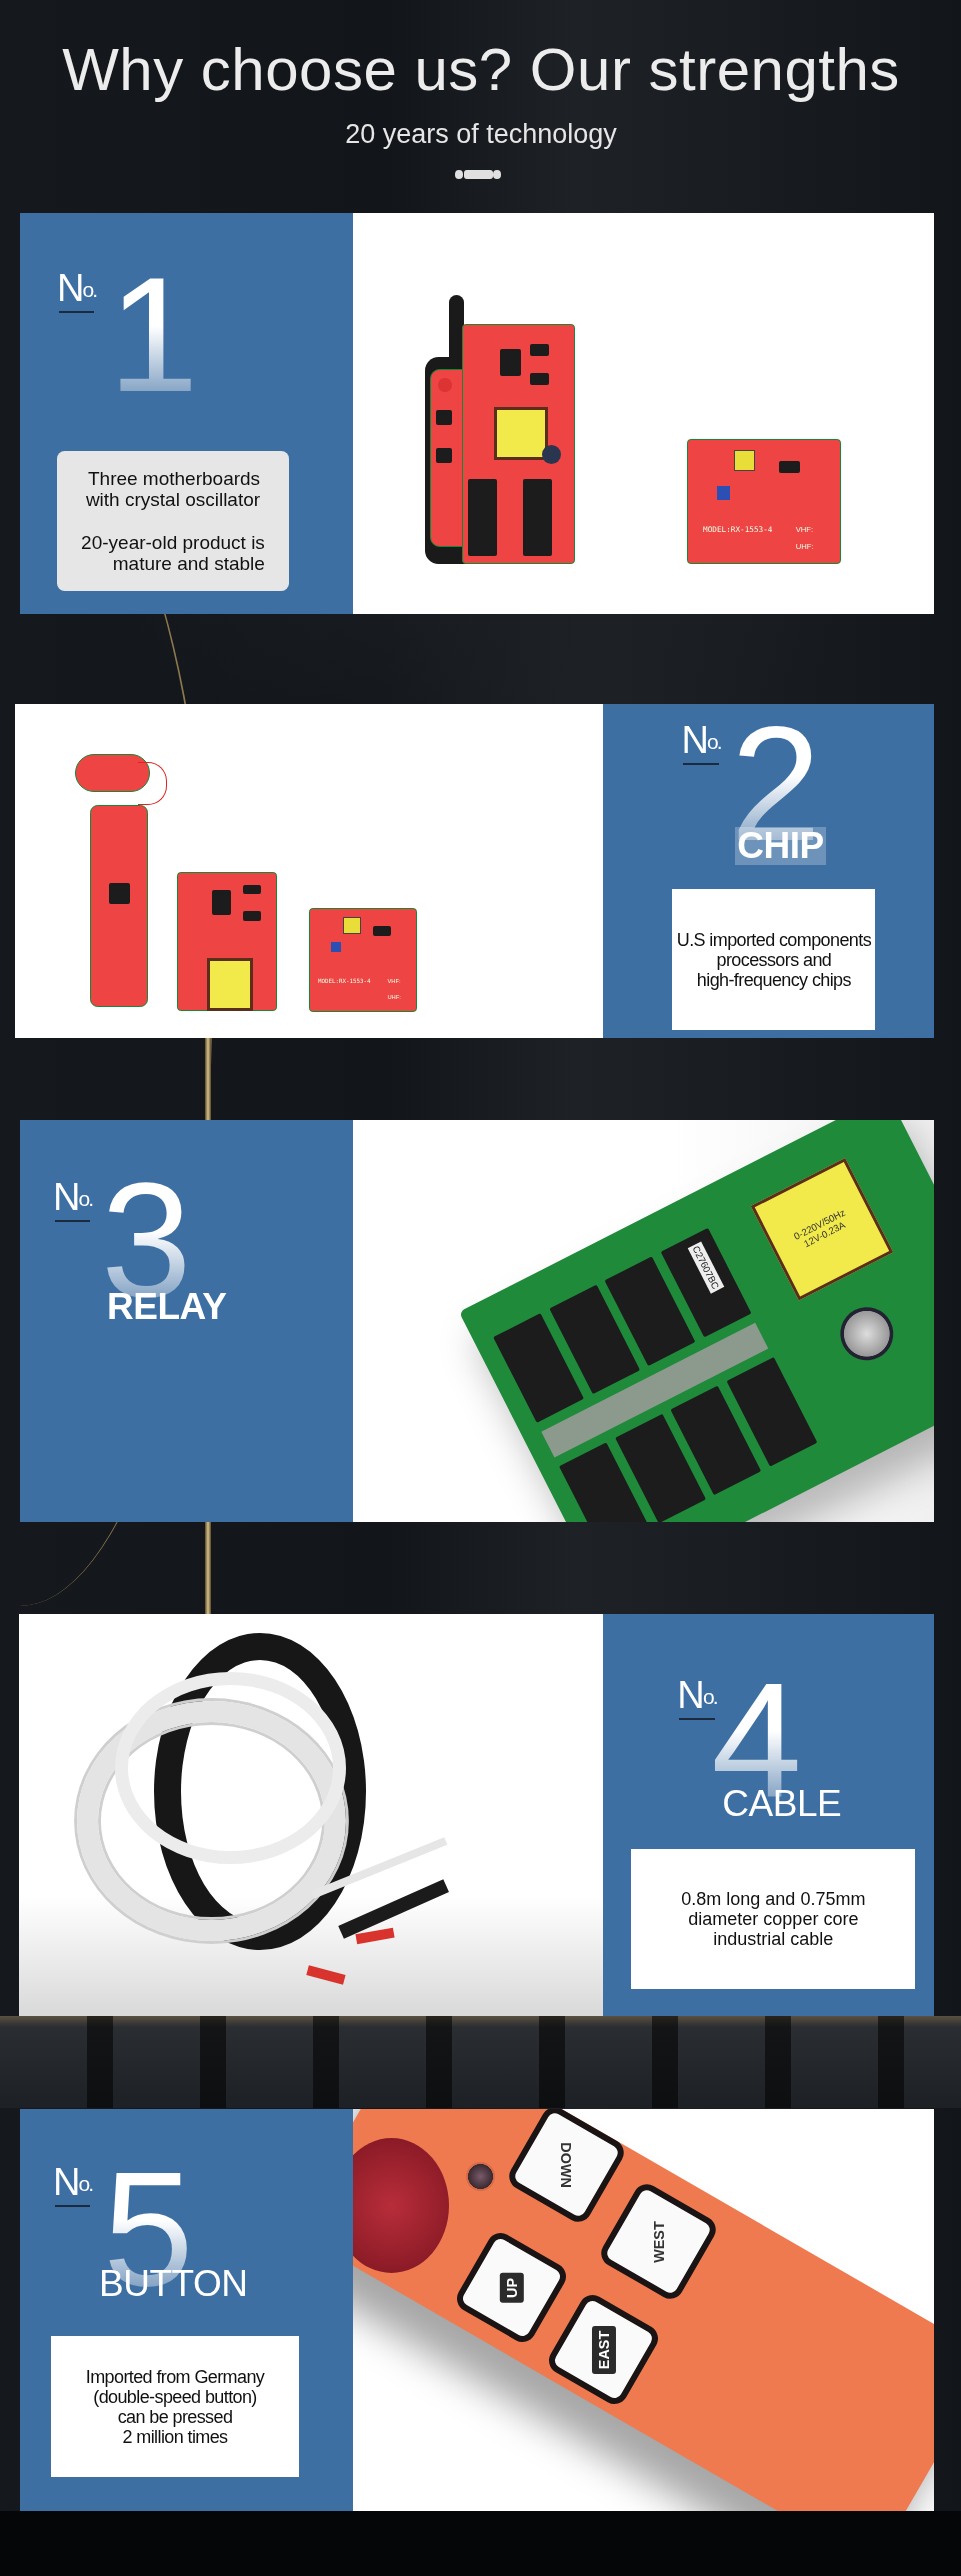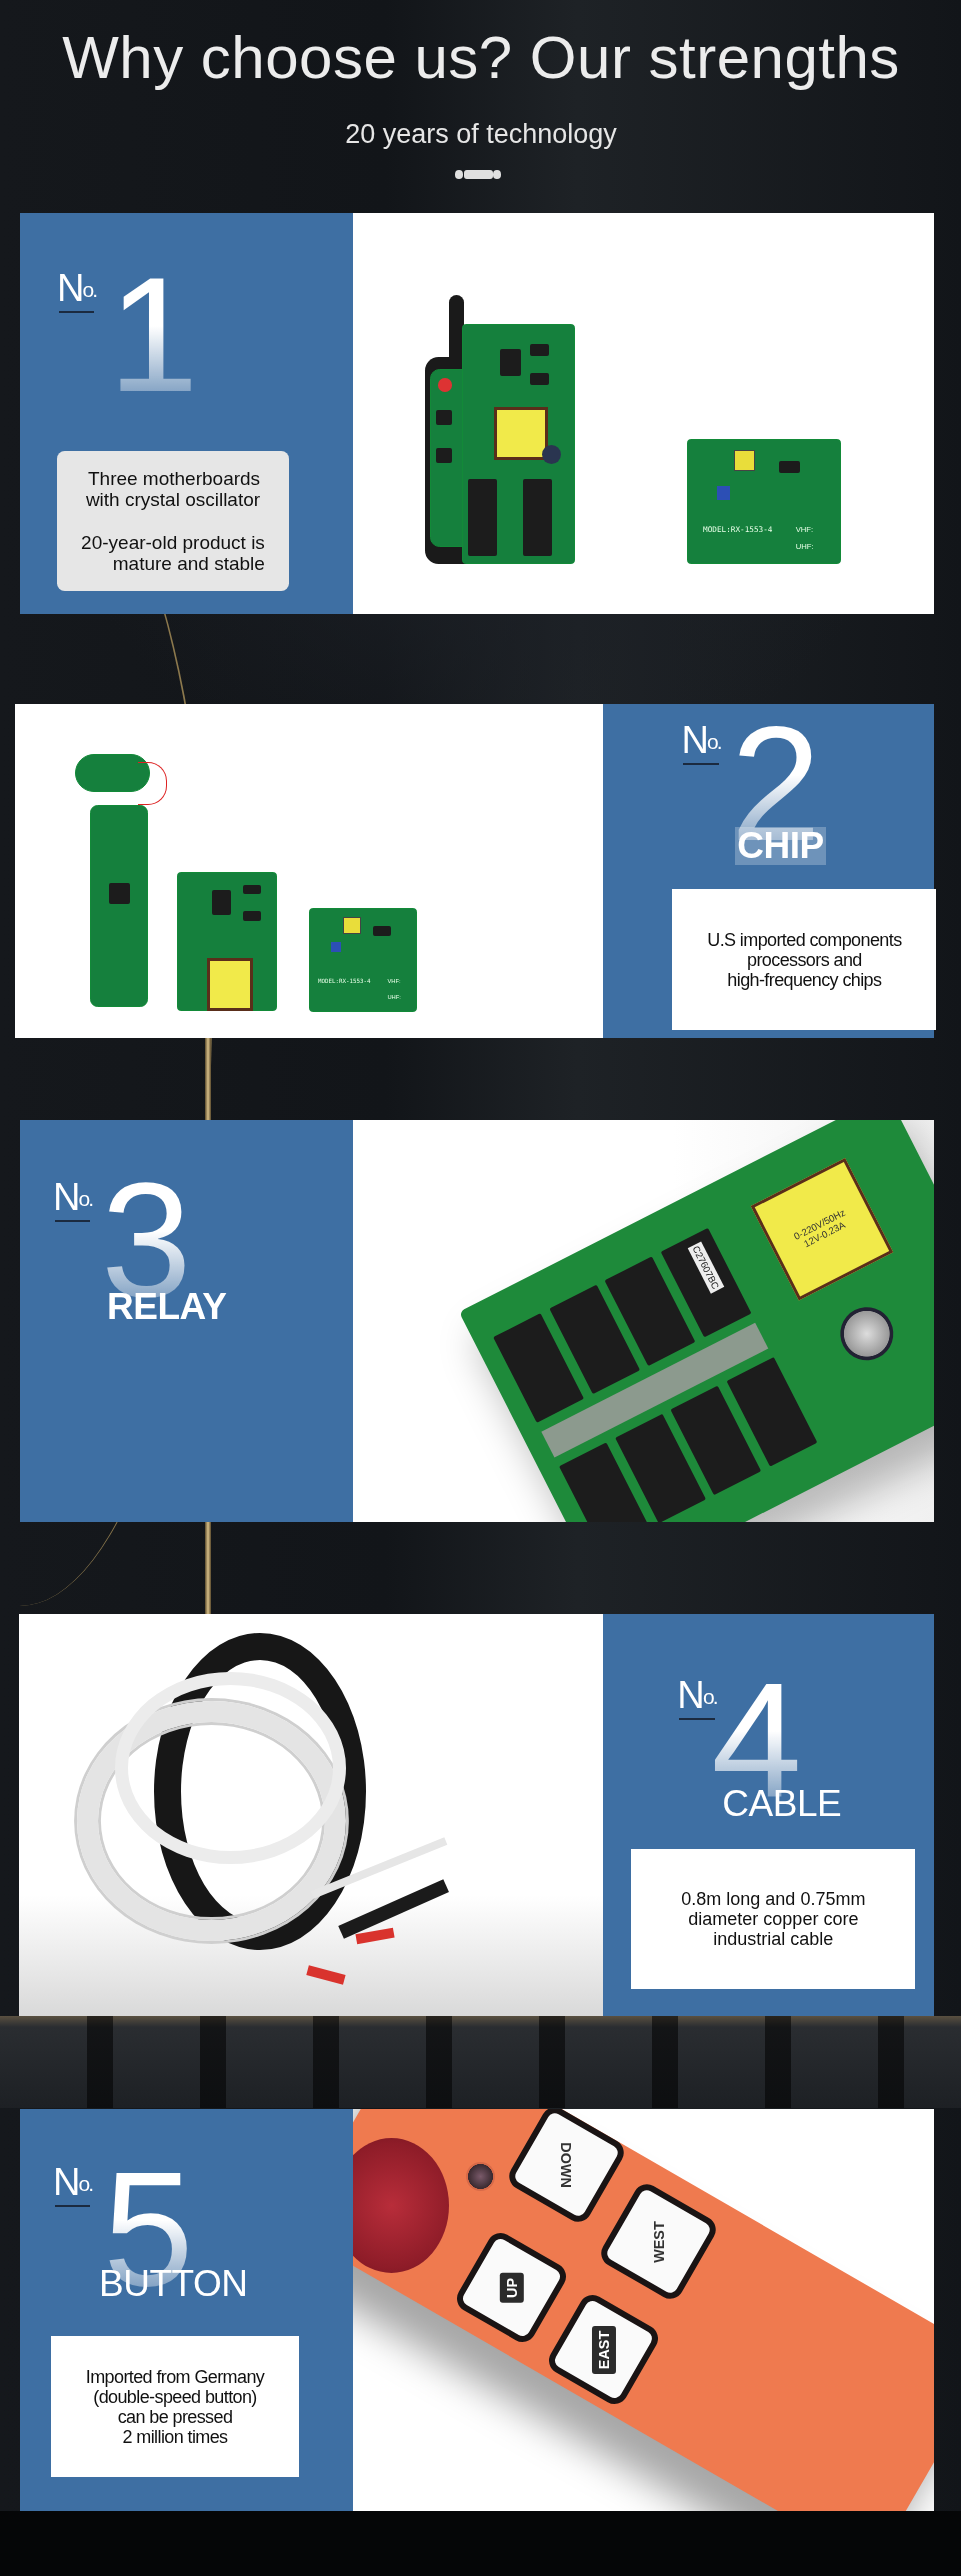--- a/index.html
+++ b/index.html
@@ -23,21 +23,21 @@
   .deco-rail{
     position:absolute;left:0;top:2016px;width:962px;height:92px;
     background:
       repeating-linear-gradient(90deg, rgba(0,0,0,0) 0 87px, rgba(0,0,0,.55) 87px 113px),
       linear-gradient(180deg,#5a5040 0%,#2a2d31 12%,#1d2024 100%);
   }
   .deco-bottom{position:absolute;left:0;top:2511px;width:962px;height:65px;background:#050607;}
 
   .header{position:absolute;left:0;top:0;width:962px;height:192px;text-align:center;}
   .title{
-    position:absolute;left:0;right:0;top:23px;
+    position:absolute;left:0;right:0;top:35px;
     font-size:60px;font-weight:300;letter-spacing:0.5px;color:#ececec;line-height:69px;
   }
   .subtitle{
     position:absolute;left:0;right:0;top:118px;
     font-size:27px;color:#e6e6e6;line-height:33px;
   }
   .divider{position:absolute;left:455px;top:170px;width:46px;height:8.7px;}
   .divider .dot{position:absolute;top:0;width:7.7px;height:8.7px;border-radius:50%;background:#e0e0e0;}
   .divider .dot.l{left:0;} .divider .dot.r{left:38px;}
   .divider .bar{position:absolute;left:8.7px;top:0;width:29px;height:8.7px;border-radius:2.9px;background:#e0e0e0;}
@@ -62,21 +62,21 @@
   .box{
     position:absolute;background:#fff;color:#111;text-align:right;
     display:flex;flex-direction:column;justify-content:center;align-items:center;
     font-size:18px;line-height:20px;
   }
   .box.grey{background:#e6e6e6;border-radius:7.7px;font-size:19px;line-height:21px;}
   .box p{margin:0;}
   .box p + p{margin-top:22px;}
 
   
-  .pcb{position:absolute;background:#15803d;border:1.9px solid #128a38;border-radius:3.8px;}
+  .pcb{position:absolute;background:#ef4444;border:1.9px solid #128a38;border-radius:3.8px;}
   .chipblk{position:absolute;background:#1c1c1c;border-radius:1.9px;}
   .yellow{position:absolute;background:#f1ea4a;border:3.8px solid #5a2e1a;}
   .remote{position:absolute;background:#1a1a1a;border-radius:13.5px;}
   .antenna{position:absolute;background:#1a1a1a;border-radius:7.7px 7.7px 1.9px 1.9px;}
   .cable-coil{position:absolute;border-radius:50%;}
   .orange-remote{position:absolute;background:#ef7a4f;transform-origin:left top;}
   .key{position:absolute;background:#fafafa;border:6.7px solid #1a1414;border-radius:13.5px;color:#333;
        font-size:14.4px;font-weight:700;display:flex;align-items:center;justify-content:center;}
   .key.dark span{background:#2b2b2b;color:#fff;padding:3.8px 4.8px;border-radius:2.9px;}
   .estop{position:absolute;border-radius:50%;background:radial-gradient(circle,#b82d3a 0%,#8e1c28 70%,#6e1520 100%);}
@@ -169,21 +169,21 @@
       <div style="position:absolute;left:77px;top:69px;color:#e8ffe8;font-size:5.8px;">VHF:</div>
       <div style="position:absolute;left:77px;top:85px;color:#e8ffe8;font-size:5.8px;">UHF:</div>
     </div>
   </div>
   <div class="blue" style="width:331px;">
     <div class="no-mark" style="left:78px;top:17.3px;">
       <span>N</span><sup>o.</sup>
     </div>
     <div class="big-num" style="left:127px;top:-1.9px;">2</div>
     <div class="cat" style="left:132px;top:123px;background:rgba(255,255,255,.25);padding:0 1.9px;">CHIP</div>
-    <div class="box" style="left:69px;top:185px;width:264px;height:141px;font-size:18px;letter-spacing:-0.6px;">
+    <div class="box" style="left:69px;top:185px;width:203px;height:141px;font-size:18px;letter-spacing:-0.6px;">
       <span>U.S imported components</span>
       <span>processors and</span>
       <span>high-frequency chips</span>
     </div>
   </div>
 </section>
 
 <section class="panel" style="left:20px;top:1120px;width:914px;height:402px;">
   <div class="blue" style="width:333px;">
     <div class="no-mark" style="left:33px;top:58px;">

